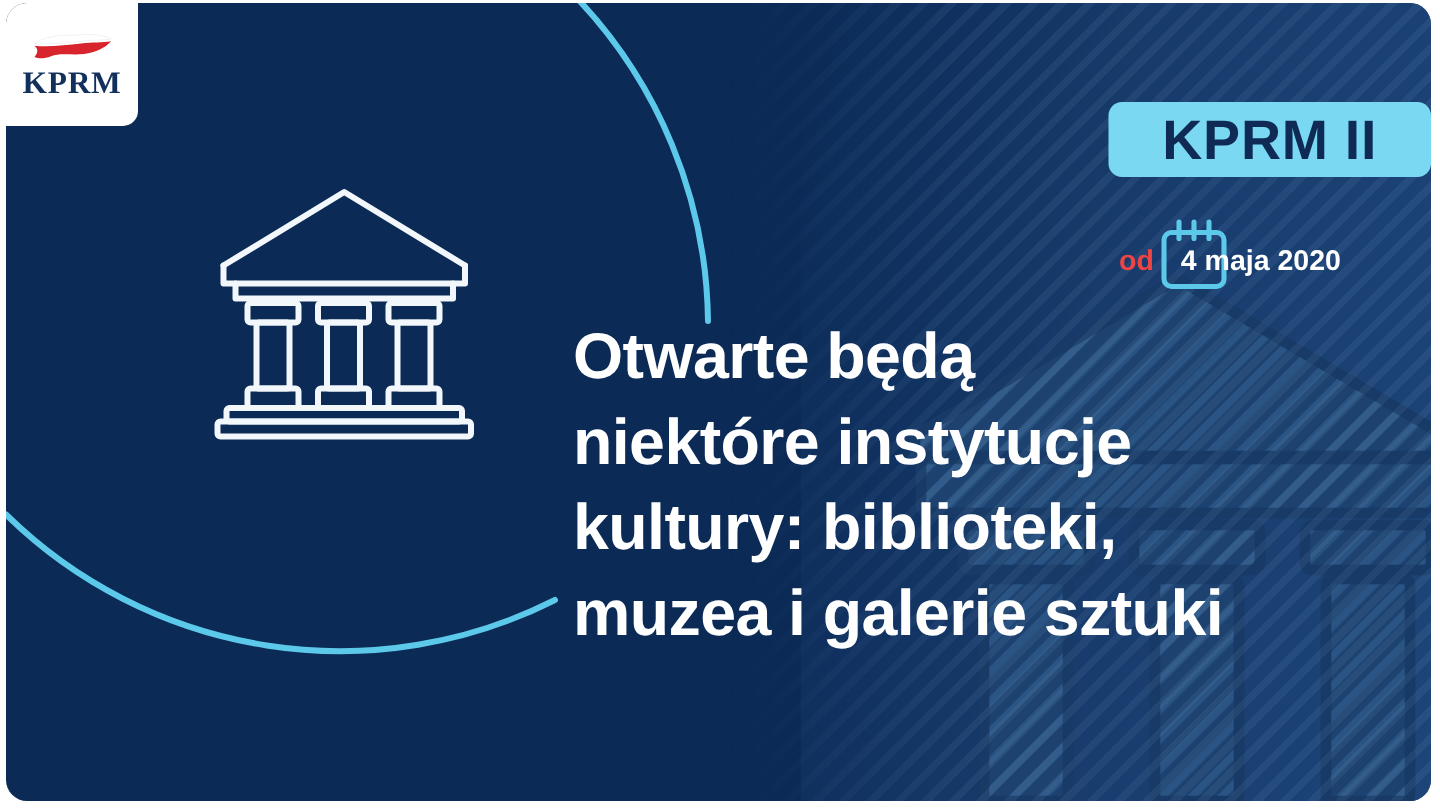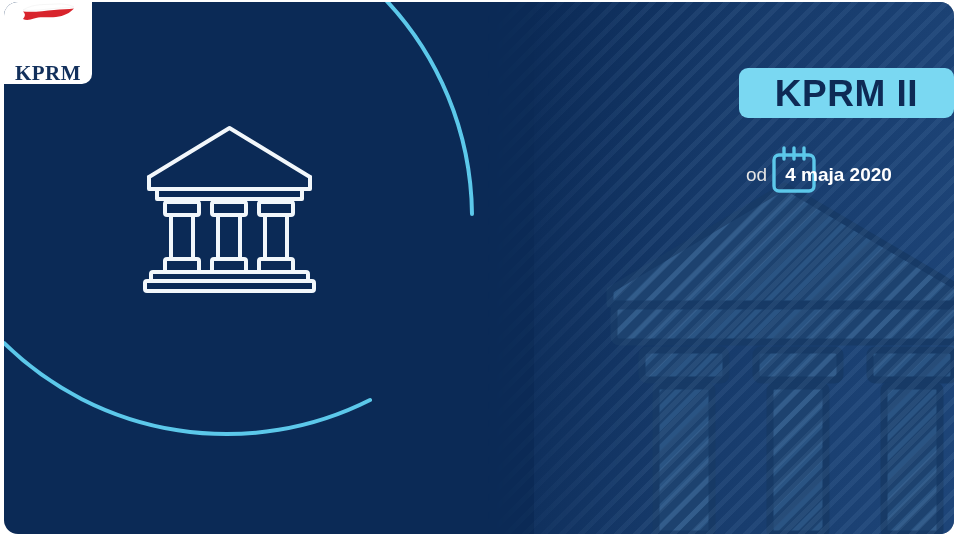--- a/index.html
+++ b/index.html
@@ -58,21 +58,21 @@
 
   
   .logo{
     position:absolute;
     left:0px; top:0px;
     width:88px; height:82px;
     background:#ffffff;
     border-bottom-right-radius:10px;
     border-top-left-radius:12px;
     display:flex; flex-direction:column;
-    align-items:center; justify-content:space-between;
+    align-items:center; justify-content:center;
     gap:2px;
   }
   .logo .flag{ width:56px; height:22px; display:block; }
   .logo .wordmark{
     font-family:"Liberation Serif", serif;
     font-size:21px; font-weight:700;
     letter-spacing:.5px;
     color:#12305c;
     line-height:1;
   }
@@ -107,21 +107,21 @@
 
   
   .date-row{
     position:absolute;
     left:742px; top:156px;
     height:32px;
     display:flex; align-items:center;
     white-space:nowrap;
   }
   .date-row .od{
-    font-size:19px; font-weight:normal; color:#e5e5e5; line-height:1;
+    font-size:19px; font-weight:bold; color:#ef4444; line-height:1;
     position:relative; z-index:2;
   }
   .cal-wrap{ position:relative; display:flex; align-items:center; }
   .cal-icon{
     position:absolute;
     left:4px; top:-19px;
     width:46px; height:48px;
     z-index:1;
   }
   .date-row .dateval{
@@ -239,15 +239,21 @@
             <rect x="3" y="9" width="40" height="36" rx="5"></rect>
             <line x1="13" y1="2" x2="13" y2="13"></line>
             <line x1="23" y1="2" x2="23" y2="13"></line>
             <line x1="33" y1="2" x2="33" y2="13"></line>
           </g>
         </svg>
         <span class="dateval">4 maja 2020</span>
       </span>
     </div>
 
+    <div class="headline">
+      <span class="ln">Otwarte będą</span>
+      <span class="ln">niektóre instytucje</span>
+      <span class="ln">kultury: biblioteki,</span>
+      <span class="ln">muzea i galerie sztuki</span>
+    </div>
 
   </div>
 </div>
 
 </body></html>

